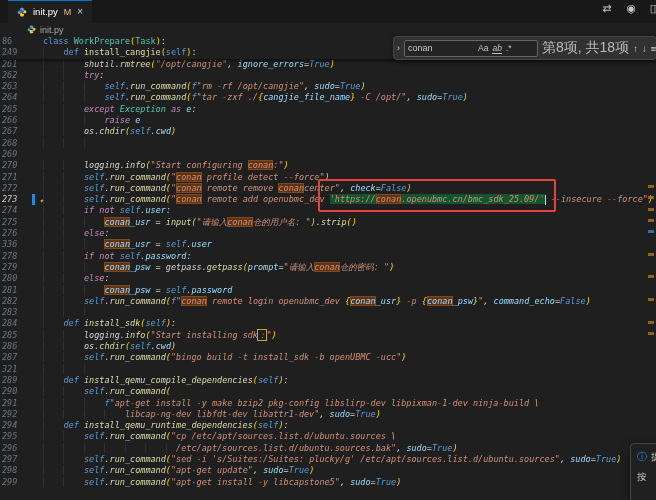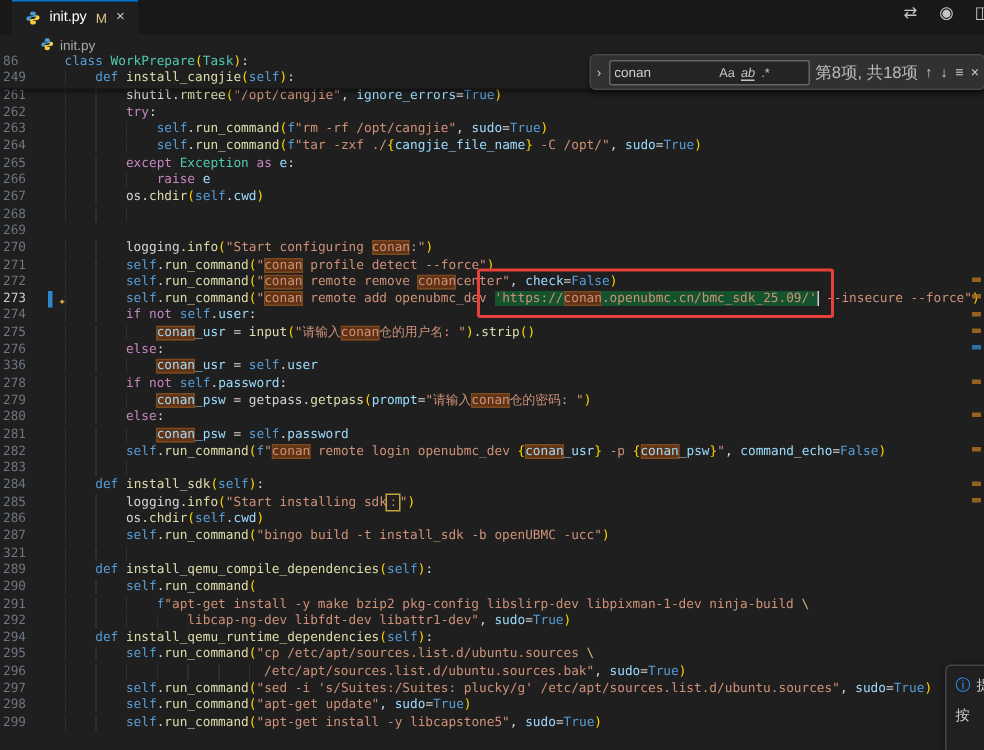--- a/index.html
+++ b/index.html
@@ -17,21 +17,21 @@
   .actions{position:absolute;top:2px;left:600px;display:flex;gap:10px;color:#c5c5c5;font-size:11px;}
   .actions span{width:14px;text-align:center;}
 
   
   .breadcrumb{position:absolute;top:23px;left:0;right:0;height:13px;display:flex;align-items:center;
        padding-left:27px;gap:4px;color:#a9a9a9;font-size:9px;background:#1f1f1f;}
 
   
   .sticky{position:absolute;top:36px;left:0;right:0;background:#1f1f1f;z-index:5;
           box-shadow:0 2px 3px rgba(0,0,0,.45);}
-  .lines{position:absolute;top:58.6px;left:0;right:0;z-index:1;}
+  .lines{position:absolute;top:58.6px;left:0;right:0;z-index:1;font-style:italic;}
   .line{display:flex;height:11.3px;line-height:11.3px;font-size:8.5px;position:relative;}
   .gutter{flex:0 0 43px;position:relative;}
   .lnum{position:absolute;left:2px;width:28px;text-align:left;color:#6e7681;}
   .cur .lnum{color:#cccccc;}
   .gitbar{position:absolute;left:32px;top:0;height:11.3px;width:2.5px;background:#2e86c8;}
   .sparkle{position:absolute;left:39px;top:0.5px;color:#e8b339;font-size:8px;}
   .codetext{white-space:pre;}
 
   .t-kw{color:#569cd6}.t-ctrl{color:#c586c0}.t-fn{color:#dcdcaa}.t-cls{color:#4ec9b0}
   .t-str{color:#ce9178}.t-var{color:#9cdcfe}.t-txt{color:#d4d4d4}
@@ -46,21 +46,21 @@
   .find{position:absolute;top:36px;left:393px;width:256px;height:22px;background:#313131;
         border:1px solid #454545;border-radius:4px;display:flex;align-items:center;z-index:30;
         box-shadow:0 2px 5px rgba(0,0,0,.45);padding:0 3px;gap:4px;font-size:9px;color:#cccccc;}
   .find .chev{width:8px;text-align:center;cursor:pointer;}
   .inputwrap{background:#242424;border:1px solid #656565;height:15px;display:flex;align-items:center;
         flex:0 0 126px;padding:0 3px;gap:4px;border-radius:2px;}
   .inputwrap input{background:transparent;border:0;outline:0;color:#cccccc;font-size:9px;width:66px;
         font-family:"Liberation Sans",sans-serif;padding:0;}
   .ftoggle{font-size:8.5px;color:#c5c5c5;cursor:pointer;}
   .ww{border-bottom:1px solid #c5c5c5;font-style:italic;}
-  .count{font-size:11px;color:#bbbbbb;white-space:nowrap;flex:1;}
+  .count{font-size:14px;color:#bbbbbb;white-space:nowrap;flex:1;}
   .fbtn{font-size:9.5px;color:#cccccc;cursor:pointer;width:11px;text-align:center;}
 
   
   .annot{position:absolute;left:318px;top:179px;width:238px;height:33px;box-sizing:border-box;
          border:2.5px solid #e5413a;border-radius:2px;z-index:50;}
   .toast{position:absolute;left:630px;top:443px;width:140px;height:52px;background:#202020;
          border:1px solid #454545;border-radius:4px;box-shadow:0 2px 8px rgba(0,0,0,.5);z-index:40;
          padding:6px 0 0 6px;font-size:9.5px;color:#cccccc;overflow:hidden;}
   .toast .trow{display:flex;gap:4px;margin-bottom:7px;align-items:center;}
   .toast .info{color:#3794ff;font-size:10px;}

